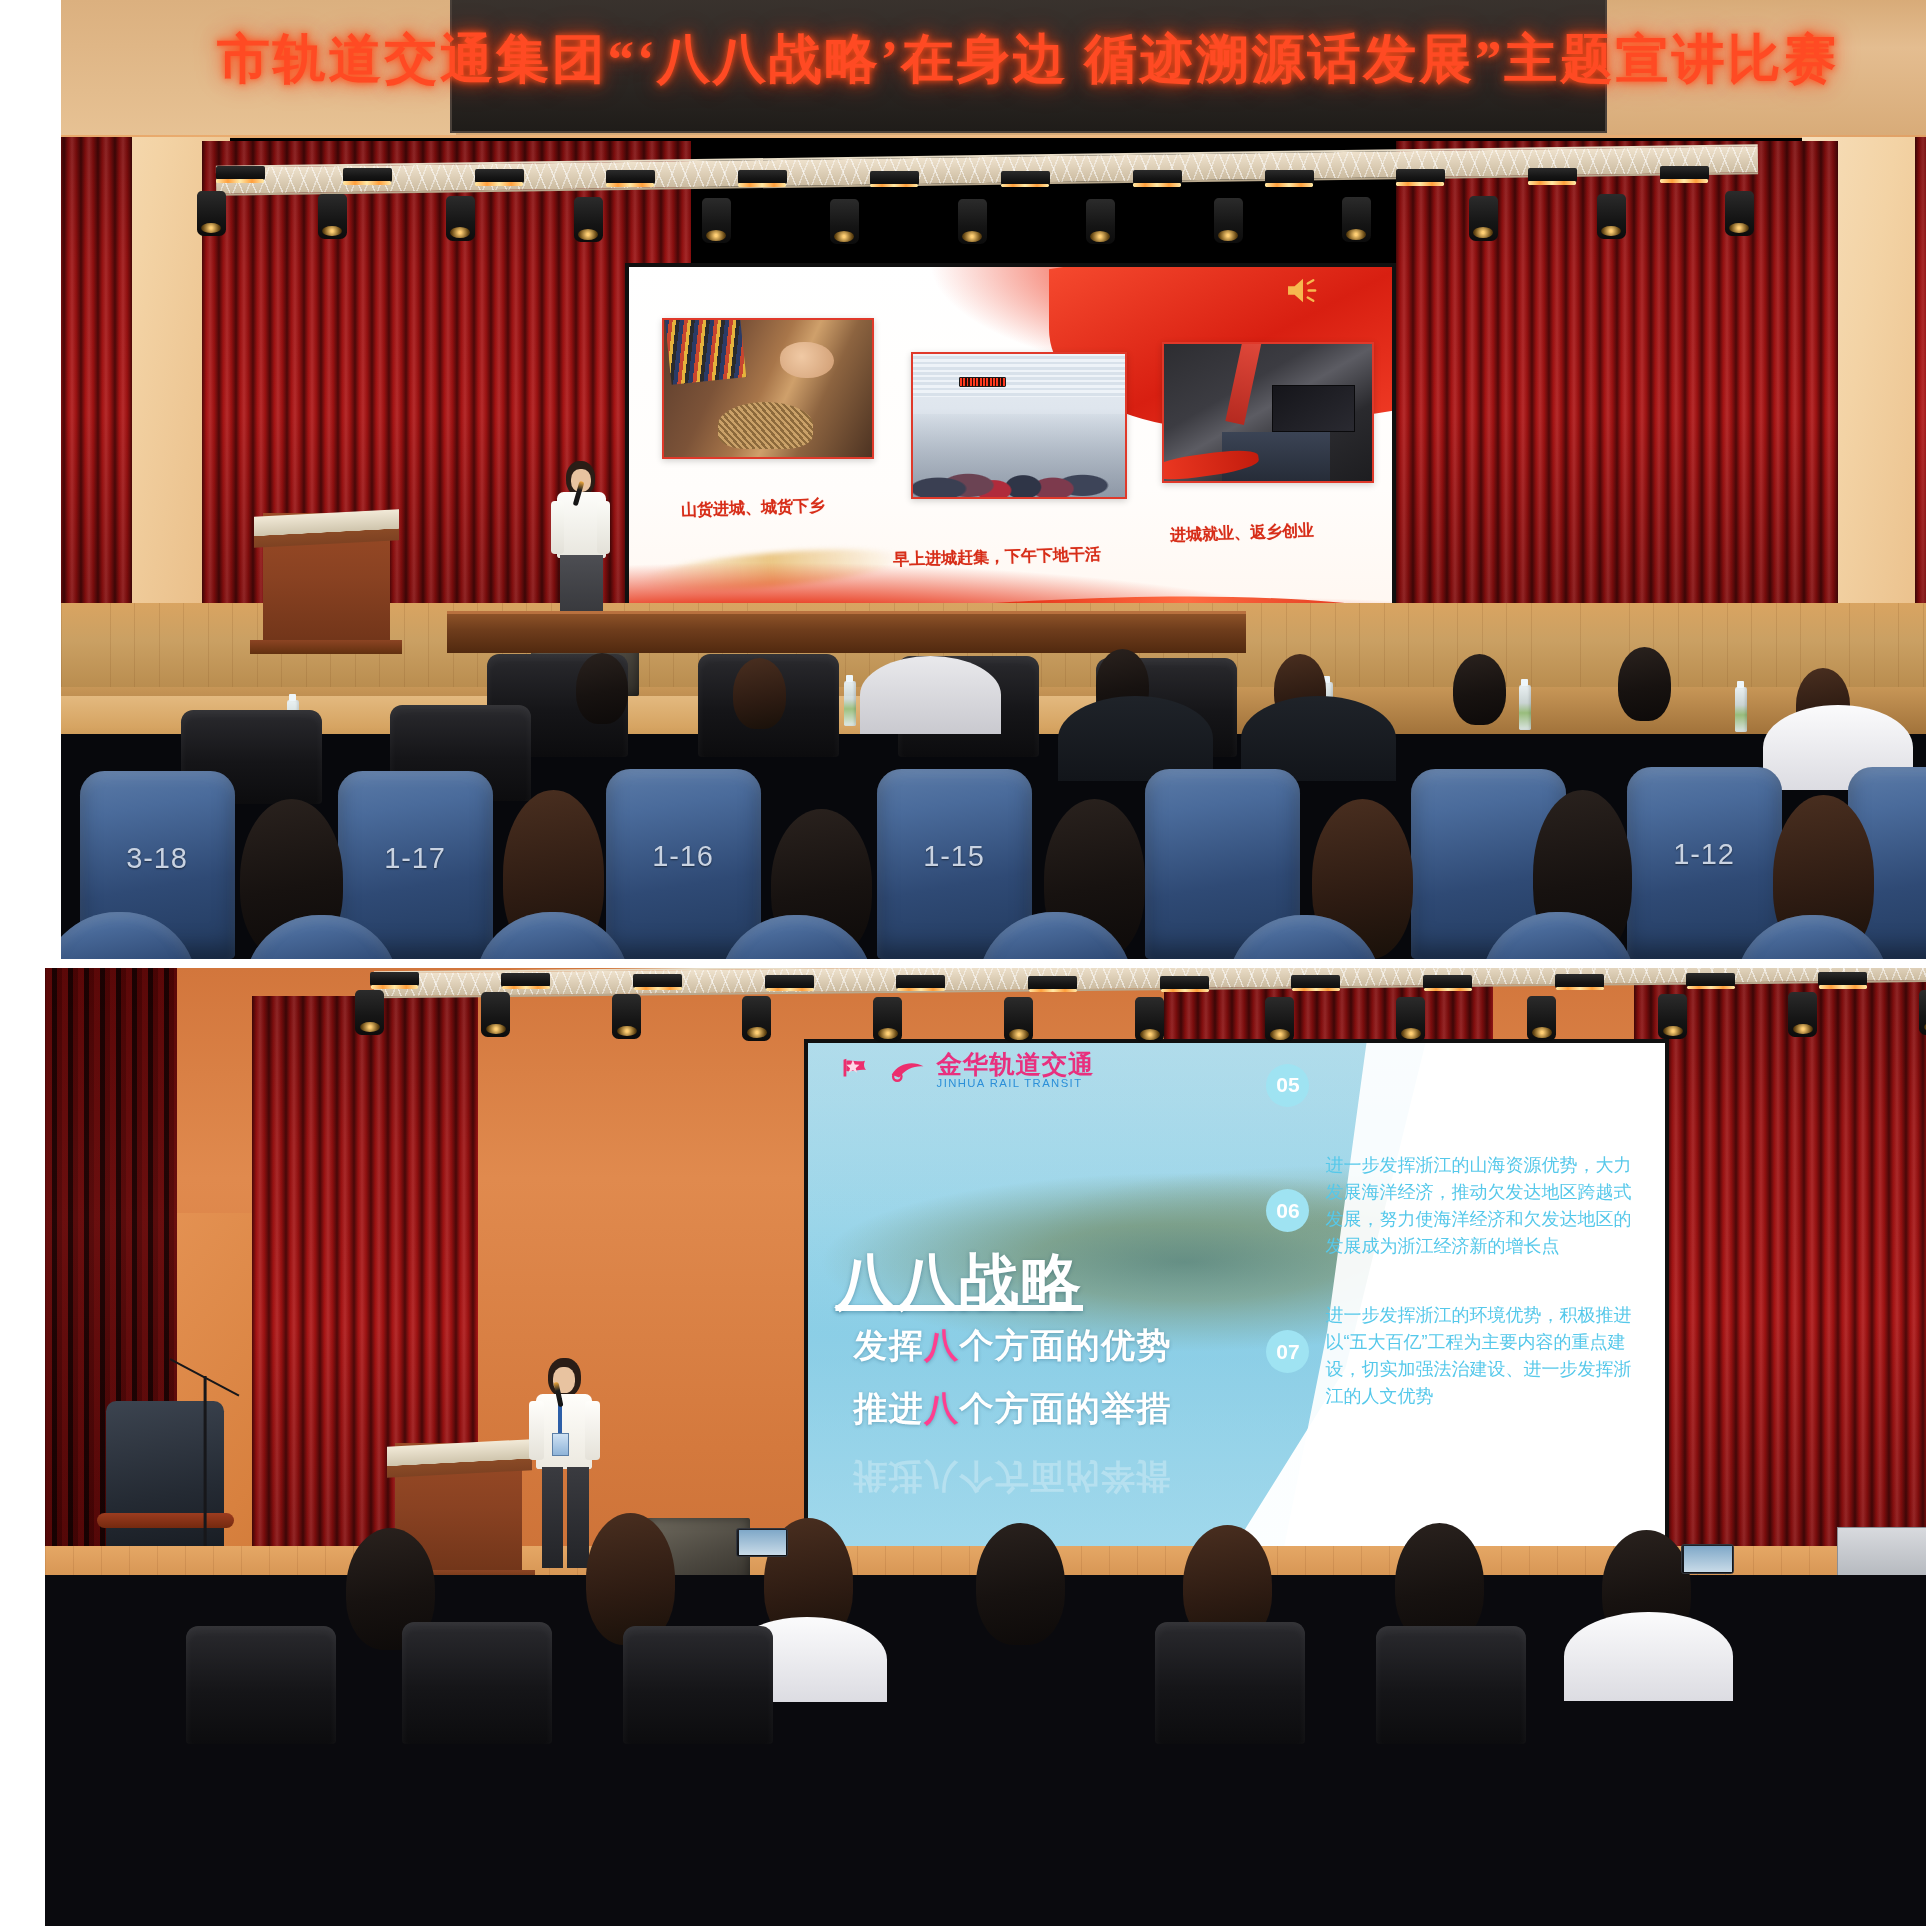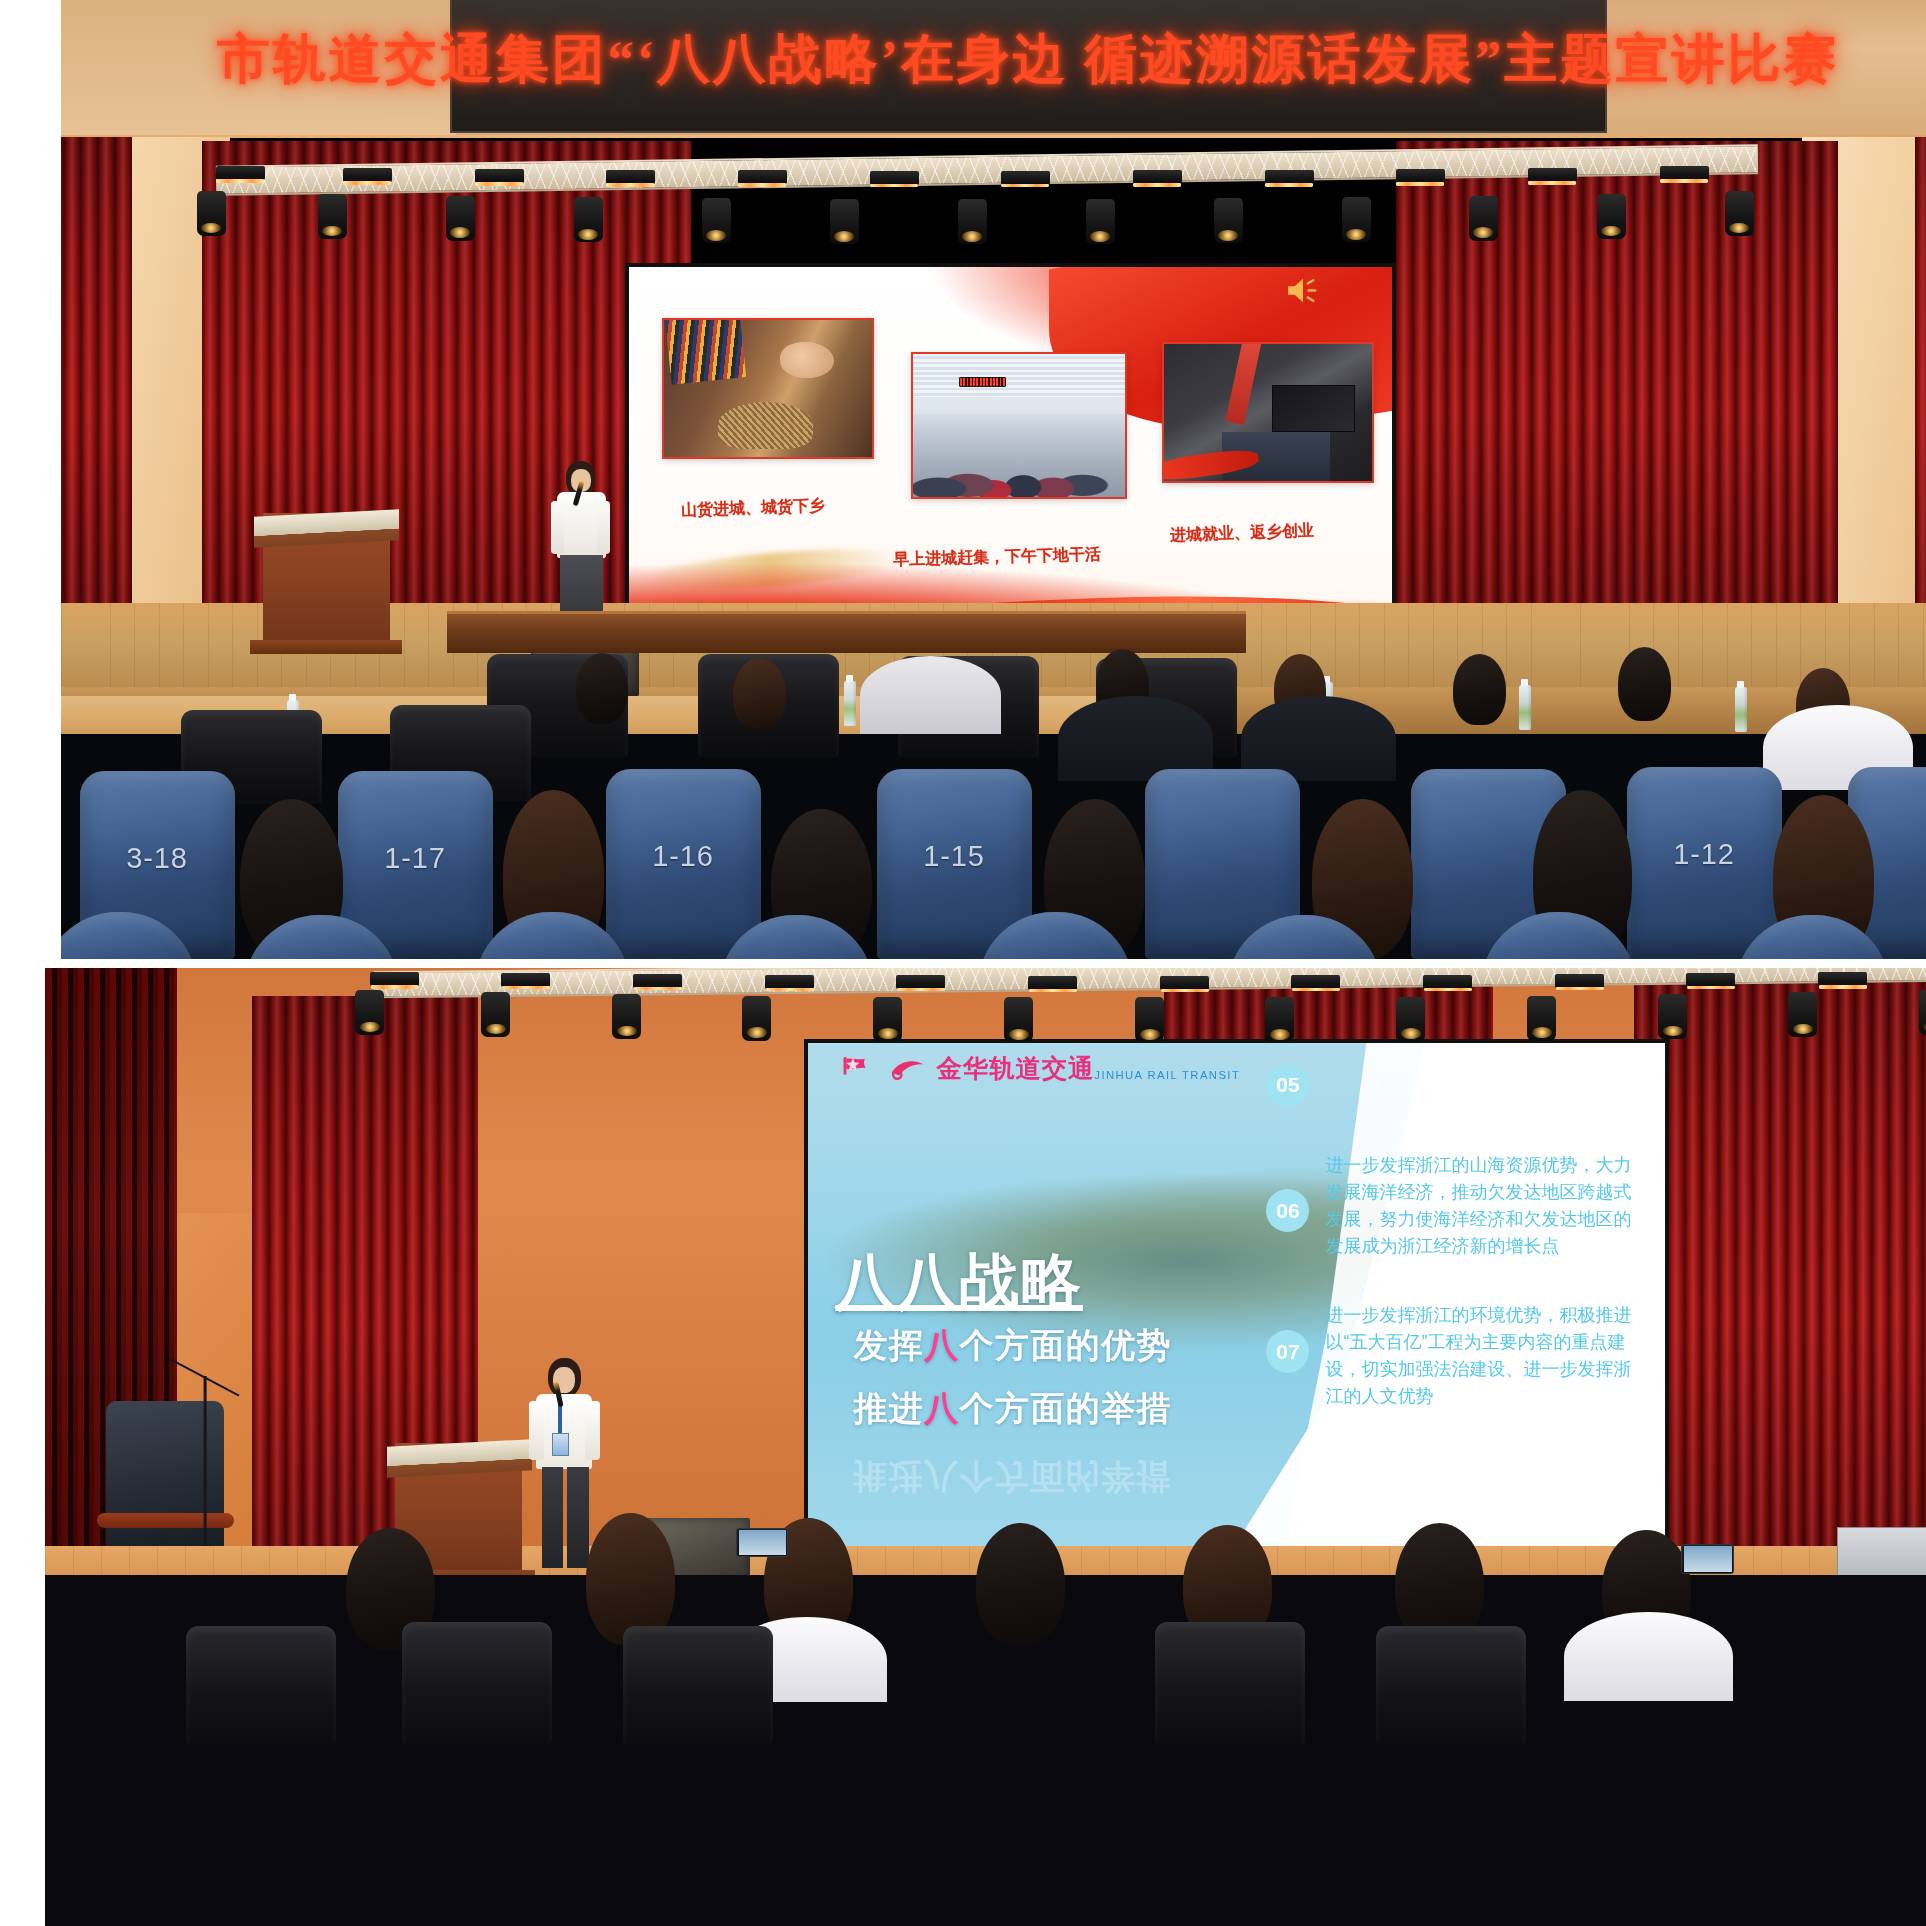--- a/index.html
+++ b/index.html
@@ -195,21 +195,21 @@
     position:absolute; right:0; top:0; width:52%; height:100%;
     background: linear-gradient(180deg,#ffffff 0%, #fbfeff 100%);
     clip-path: polygon(46% 0, 100% 0, 100% 100%, 0 100%, 28% 62%);
   }
   .sb-white2 {
     position:absolute; right:0; top:0; width:46%; height:100%;
     background: rgba(255,255,255,.92);
     clip-path: polygon(24% 0, 100% 0, 100% 100%, 2% 100%, 14% 55%);
   }
   .sb-logo { position:absolute; display:flex; align-items:center; gap:6.6px; }
-  .sb-logo-text { display:flex; flex-direction:row; line-height:1.05;align-items:flex-end; }
+  .sb-logo-text { display:flex; flex-direction:column; line-height:1.05; }
   .sb-logo-cn { color:#e8307e; font-weight:700; letter-spacing:0.9px; }
   .sb-logo-en { color:#2b8fd8; letter-spacing:1.4px; }
   .sb-title { position:absolute; color:#ffffff; font-weight:700; letter-spacing:1.9px;
               text-shadow: 0 1.4px 4.7px rgba(0,60,90,.35); text-decoration: underline; }
   .sb-sub { position:absolute; color:#ffffff; font-weight:700; letter-spacing:1.4px;
             text-shadow: 0 1.4px 3.8px rgba(0,60,90,.3); white-space:nowrap; }
   .sb-sub b { color:#ff3e8f; }
   .sb-sub-ghost { position:absolute; color: rgba(255,255,255,.28); font-weight:700;
                   letter-spacing:1.4px; white-space:nowrap; transform: scaleY(-1); }
   .sb-item { position:absolute; display:flex; align-items:flex-start; }

